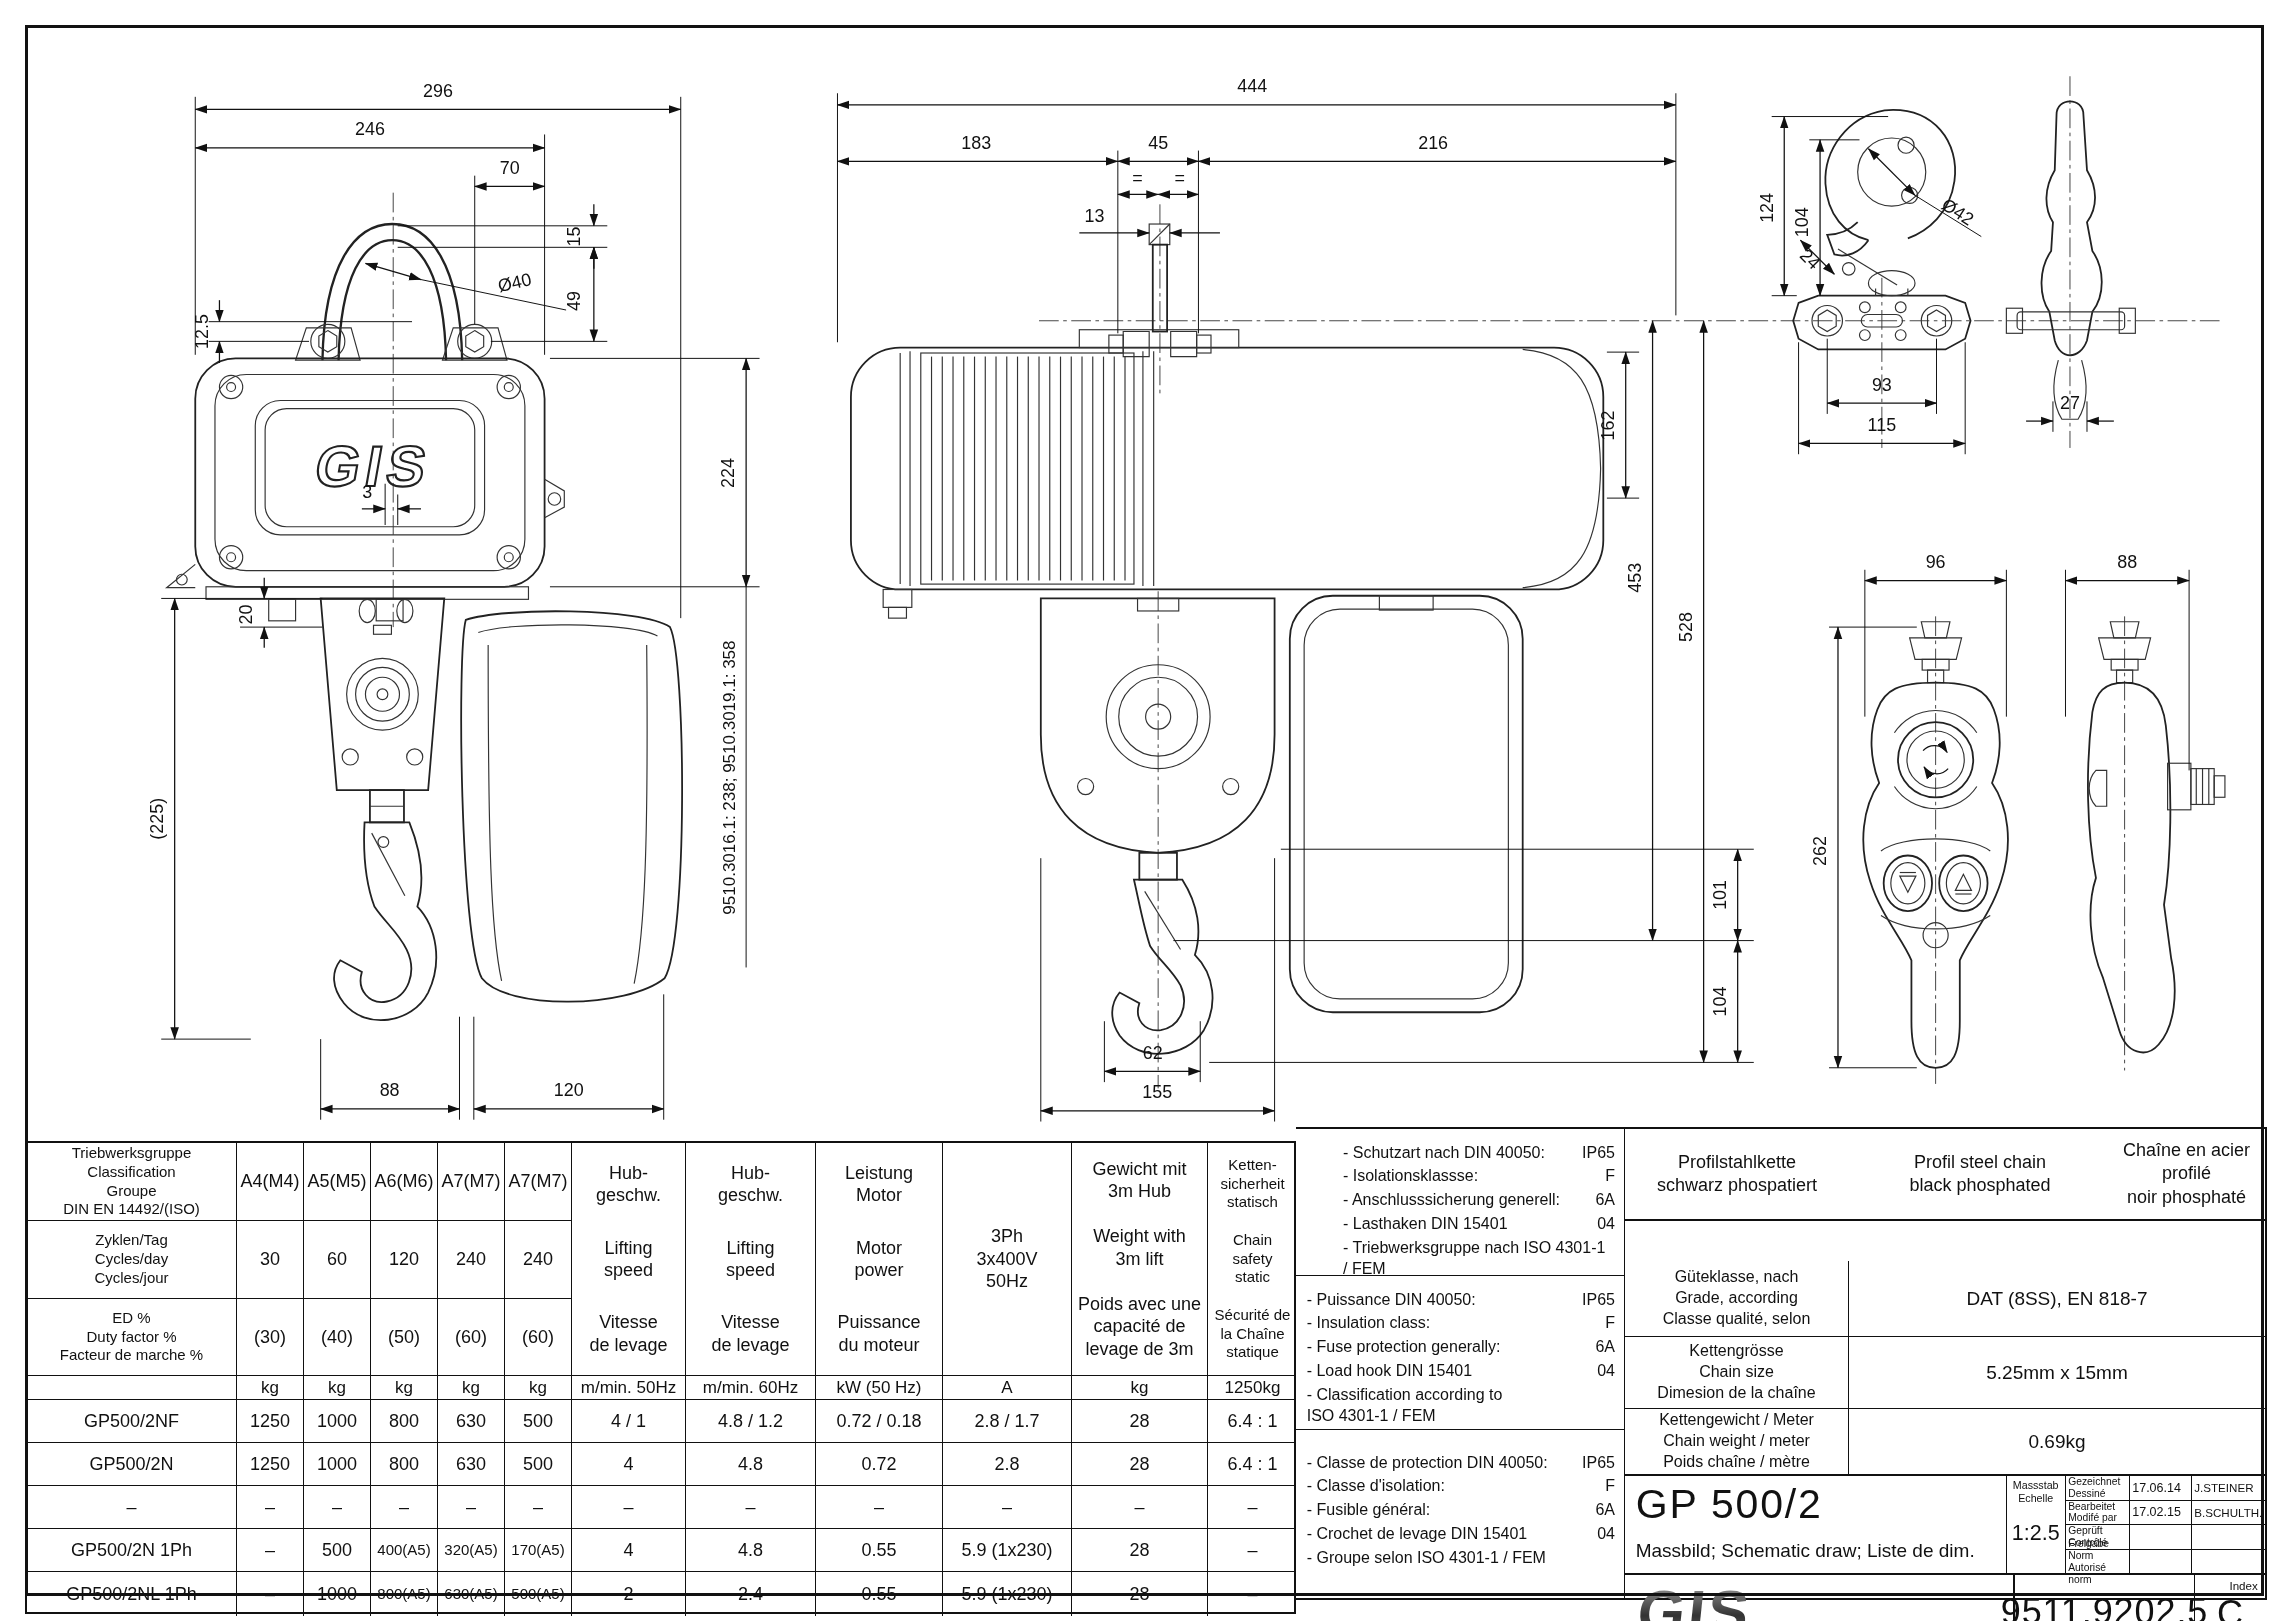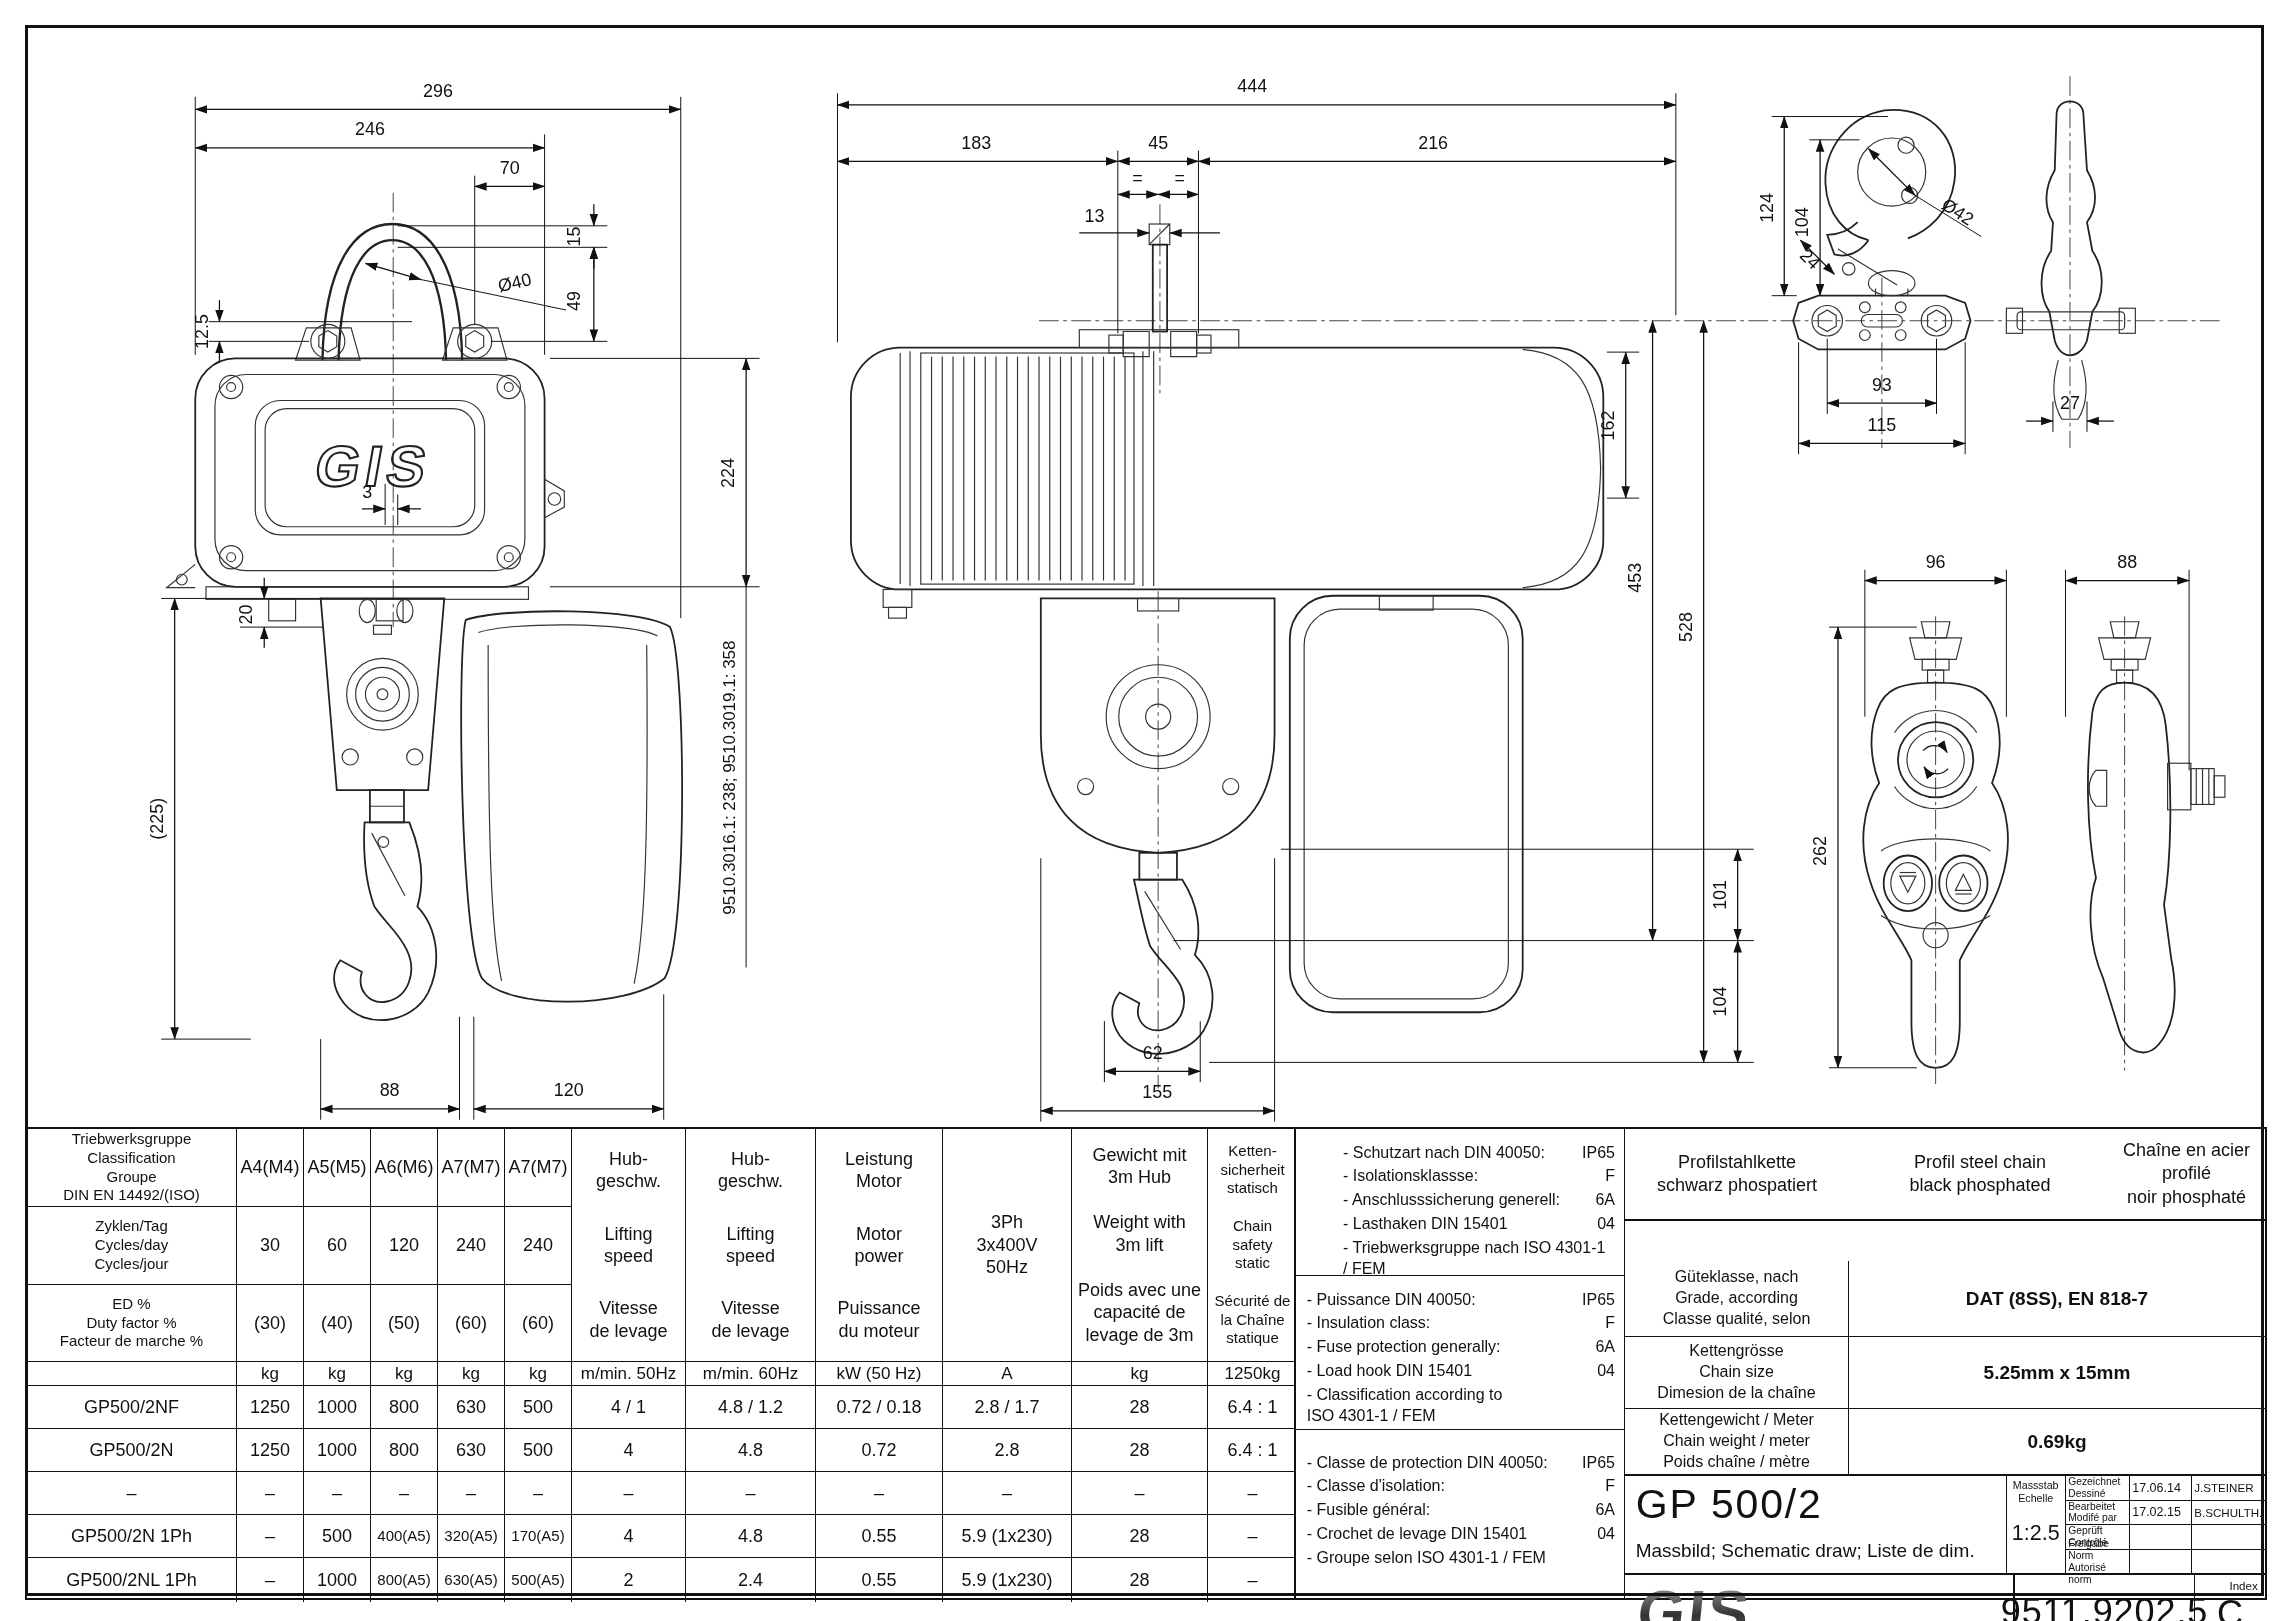--- a/index.html
+++ b/index.html
@@ -11,42 +11,42 @@
   .ol{stroke:#222;fill:none;stroke-width:2.6;}
   .th{stroke:#333;fill:none;stroke-width:1.3;}
   .md{stroke:#222;fill:none;stroke-width:2;}
   .dim{stroke:#111;fill:none;stroke-width:1.4;}
   .ext{stroke:#111;fill:none;stroke-width:1.1;}
   .cl{stroke:#444;fill:none;stroke-width:1.1;stroke-dasharray:22 5 4 5;}
   .gislogo{font-size:64px;font-weight:bold;letter-spacing:6px;stroke:#222;stroke-width:2.4;fill:none;}
 
   
   .tblwrap{position:absolute;left:25px;top:1127px;width:2243px;height:473px;box-sizing:border-box;}
-  .grid{position:absolute;left:0;top:0;width:1271px;height:473px;display:grid;
+  .grid{position:absolute;left:0;top:14px;width:1271px;height:473px;display:grid;
     grid-template-columns:210px 67px 67px 67px 67px 67px 114px 130px 127px 129px 136px 89px;
     grid-template-rows:78px 78px 77px 24px 43px 43px 43px 43px 44px;
     border:2.7px solid #111;box-sizing:border-box;background:#fff;}
   .cell{border-right:1.8px solid #111;border-bottom:1.8px solid #111;display:flex;align-items:center;justify-content:center;
     text-align:center;white-space:pre-line;font-size:18px;line-height:1.25;overflow:hidden;}
   .cell.small{font-size:15px;}
   .cell.u{font-size:17px;}
   .sp3{grid-row:span 3;flex-direction:column;justify-content:space-around;padding:3.6px 0;}
   .e{border-right:none;}
   .b{border-bottom:none;}
   .specs{position:absolute;left:1271px;top:0;width:330px;height:473px;border:2.7px solid #111;border-left:none;box-sizing:border-box;background:#fff;}
   .specbox{box-sizing:border-box;border-bottom:1.8px solid #111;padding:12.5px 9px 5.4px 10.7px;display:flex;flex-direction:column;justify-content:flex-start;gap:2.7px;}
   .specbox:last-child{border-bottom:none;}
   .srow{display:flex;justify-content:space-between;font-size:16px;line-height:1.32;white-space:pre-line;}
   .srow .v{margin-left:5.4px;}
   .chain{position:absolute;left:1600px;top:0;width:642px;height:473px;border:2.7px solid #111;border-left:none;box-sizing:border-box;background:#fff;}
   .chhead{height:92px;box-sizing:border-box;border-bottom:2.7px solid #111;display:grid;grid-template-columns:224px 262px 151px;align-items:center;}
   .chhead div{text-align:center;white-space:pre-line;font-size:18px;line-height:1.3;}
   .chrow{display:flex;box-sizing:border-box;border-bottom:1.8px solid #111;}
   .chrow .lbl{width:224px;box-sizing:border-box;border-right:1.8px solid #111;display:flex;align-items:center;justify-content:center;text-align:center;white-space:pre-line;font-size:16px;line-height:1.3;}
-  .chrow .val{flex:1;display:flex;align-items:center;justify-content:center;font-size:19px;font-weight:bold;}
+  .chrow .val{flex:1;display:flex;align-items:center;justify-content:center;font-size:19px;}
   .tb-top{display:flex;height:99px;box-sizing:border-box;border-bottom:2.7px solid #111;}
   .tb-main{width:390px;box-sizing:border-box;border-right:1.8px solid #111;padding:5.4px 10.7px;display:flex;flex-direction:column;justify-content:space-between;}
   .tb-product{font-size:41px;letter-spacing:1.8px;}
   .tb-sub{font-size:19px;padding-bottom:5.4px;}
   .tb-scale{width:60px;box-sizing:border-box;border-right:1.8px solid #111;display:flex;flex-direction:column;align-items:center;}
   .tb-scale .sl{font-size:10.7px;text-align:center;white-space:pre-line;line-height:1.25;padding-top:2.7px;}
   .tb-scale .sv{font-size:21.5px;margin-top:16px;}
   .tb-names{flex:1;display:grid;grid-template-columns:64px 62px 1fr;grid-auto-rows:24.6px;}
   .tb-names div{box-sizing:border-box;border-bottom:0.9px solid #111;border-right:0.9px solid #111;font-size:10.3px;line-height:1.15;white-space:pre-line;padding:0.9px 2.7px;display:flex;flex-direction:column;justify-content:center;}
   .tb-names div:nth-child(3n){border-right:none;}

